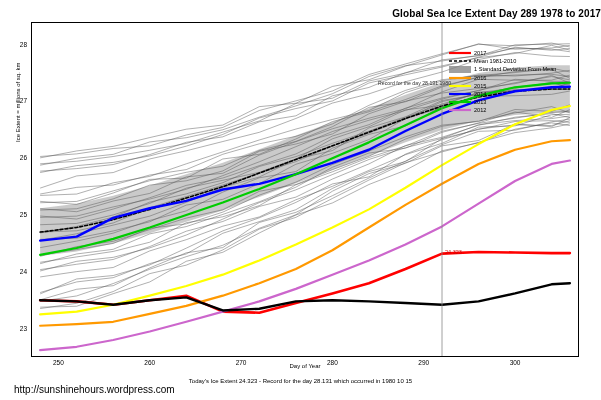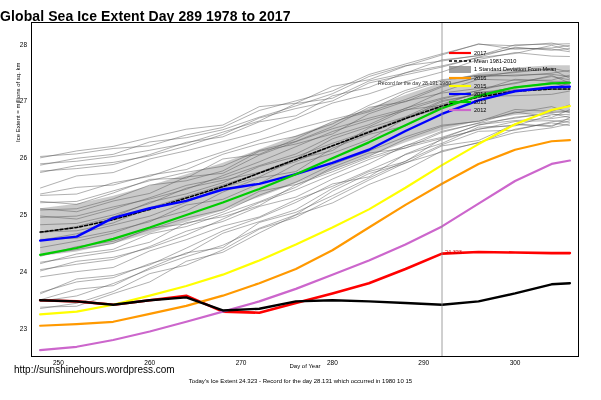--- a/index.html
+++ b/index.html
@@ -5,22 +5,22 @@
   html,body{margin:0;padding:0;}
   body{
     width:601px;height:400px;
     background:#ffffff;
     font-family:"Liberation Sans", sans-serif;
     overflow:hidden;
     position:relative;
   }
   #stage{position:absolute;left:0;top:0;width:601px;height:400px;background:#ffffff;}
   #title{
-    position:absolute;left:0;top:8px;width:601px;text-align:left;
-    font-size:14px;font-weight:bold;color:#000;letter-spacing:0.1px;
+    position:absolute;left:0;top:8px;width:601px;text-align:right;
+    font-size:10px;font-weight:bold;color:#000;letter-spacing:0.1px;
   }
   #plotwrap{position:absolute;left:31px;top:22px;width:548px;height:335px;}
   #plot{position:absolute;left:0;top:0;width:548px;height:335px;background:#ffffff;border:1px solid #000;box-sizing:border-box;}
   svg{display:block;}
   #ylabel{
     position:absolute;left:-16px;top:120px;
     transform:rotate(-90deg);transform-origin:left top;
     font-size:6px;color:#000;white-space:nowrap;
   }
   #xlabel{
@@ -30,21 +30,21 @@
   .tickx{position:absolute;font-size:6.5px;color:#000;text-align:center;width:30px;}
   .ticky{position:absolute;font-size:6.5px;color:#000;text-align:right;width:20px;}
   #legend{
     position:absolute;left:418px;top:27px;width:150px;
     font-size:5.6px;color:#000;
   }
   .lgrow{height:8.2px;display:flex;align-items:center;}
   .lgswatch{width:22px;height:8px;position:relative;margin-right:3px;flex:0 0 22px;}
   .lgtext{white-space:nowrap;}
   #url{
-    position:absolute;left:14px;top:364px;font-size:10px;color:#000;
+    position:absolute;left:14px;top:384px;font-size:10px;color:#000;
   }
   #footer{
     position:absolute;left:0;top:378px;width:601px;text-align:center;font-size:6px;color:#000;
   }
   #annot{
     position:absolute;font-size:5.5px;color:#cc0000;
   }
   #annot2{
     position:absolute;font-size:5.2px;color:#333;
   }

